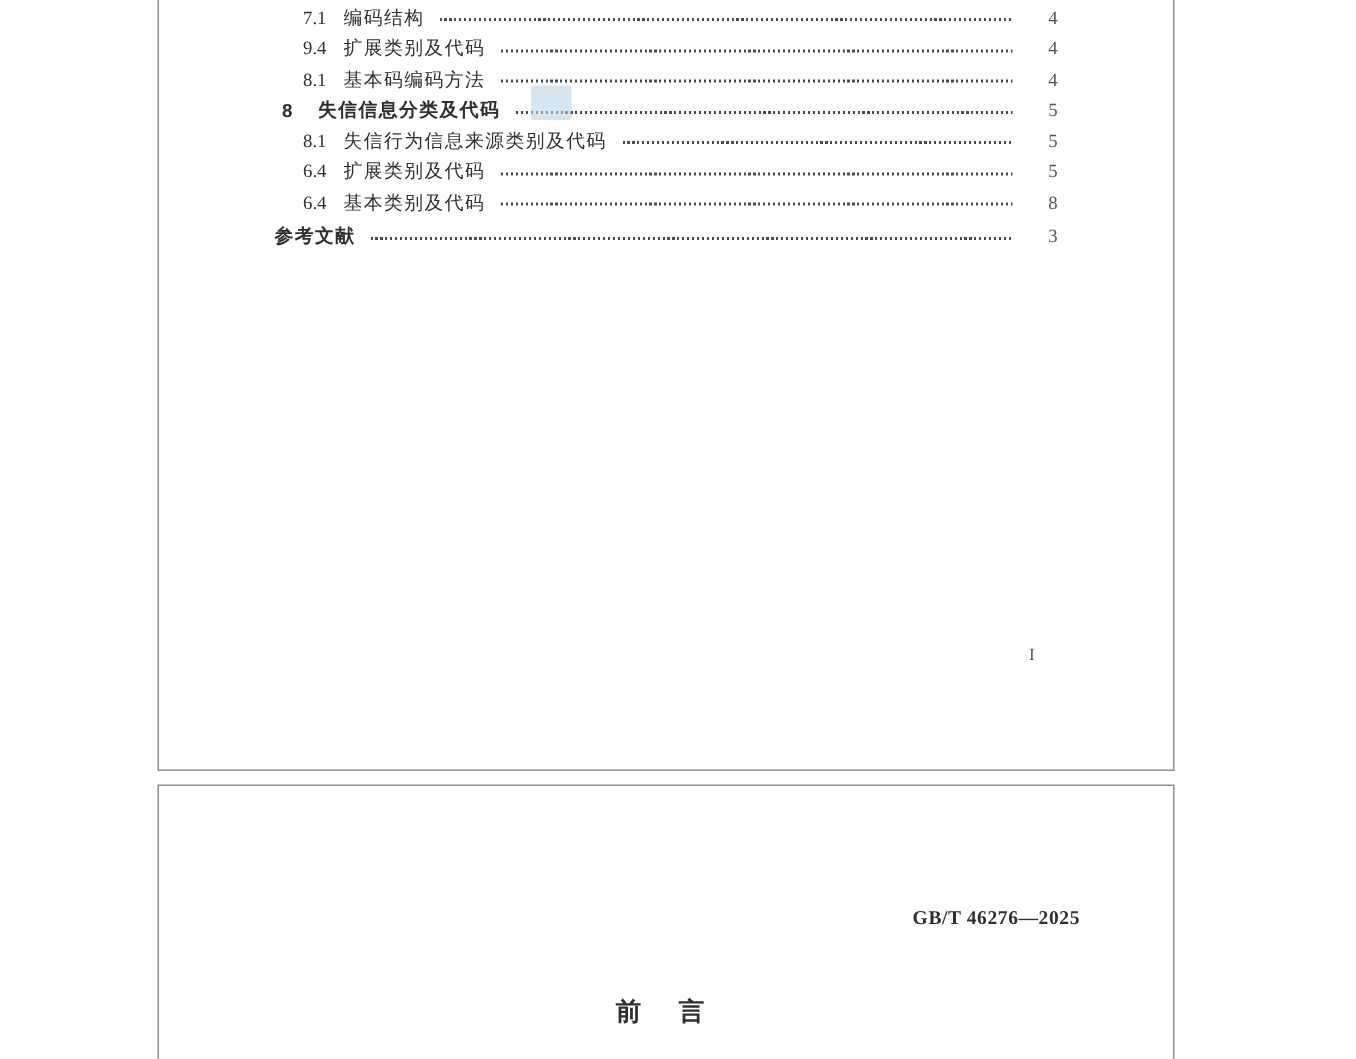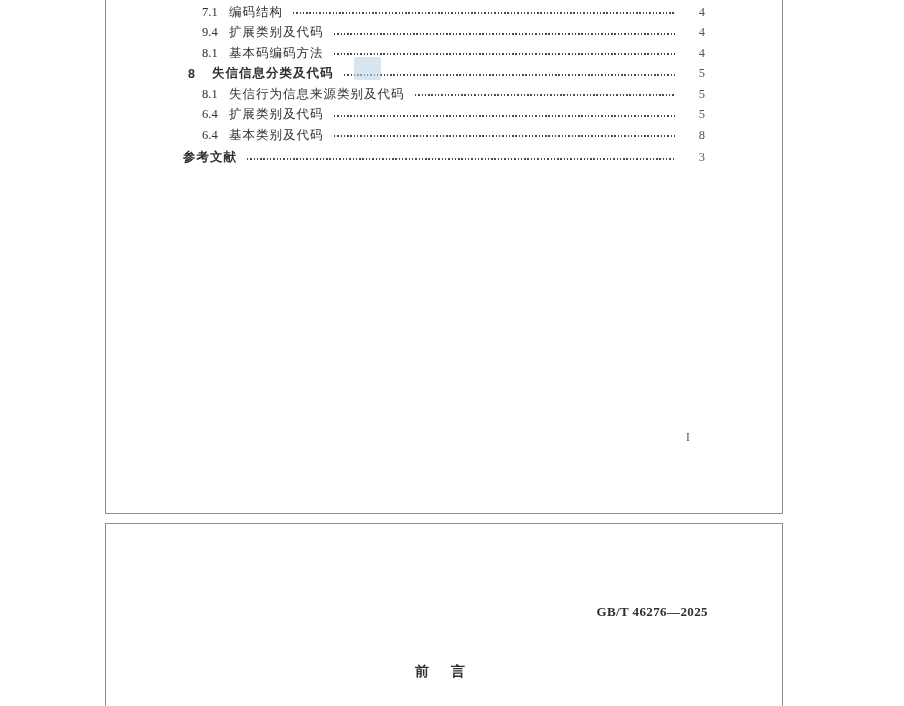--- a/index.html
+++ b/index.html
@@ -107,34 +107,34 @@
     font-family: "Liberation Sans", "DejaVu Sans", sans-serif;
     font-size: 7px;
     color: rgba(255,255,255,0.9);
     letter-spacing: 0.5px;
     pointer-events: none;
   }
   
   .std-number {
     position: absolute;
     top: 80px;
-    right: 74px;
+    right: 62px;
     font-size: 13px;
     font-weight: bold;
     letter-spacing: 0.4px;
     color: #2f2f2f;
     font-family: "Liberation Serif", "DejaVu Serif", serif;
   }
   .foreword-title {
     position: absolute;
     top: 139px;
     left: 0;
     right: 0;
     text-align: center;
-    font-size: 14px;
+    font-size: 17px;
     font-weight: bold;
     letter-spacing: 4px;
     transform: translateX(-2px);
     color: #2f2f2f;
     font-family: "Liberation Sans", "DejaVu Sans", sans-serif;
   }
 </style>
 </head>
 <body>
 

